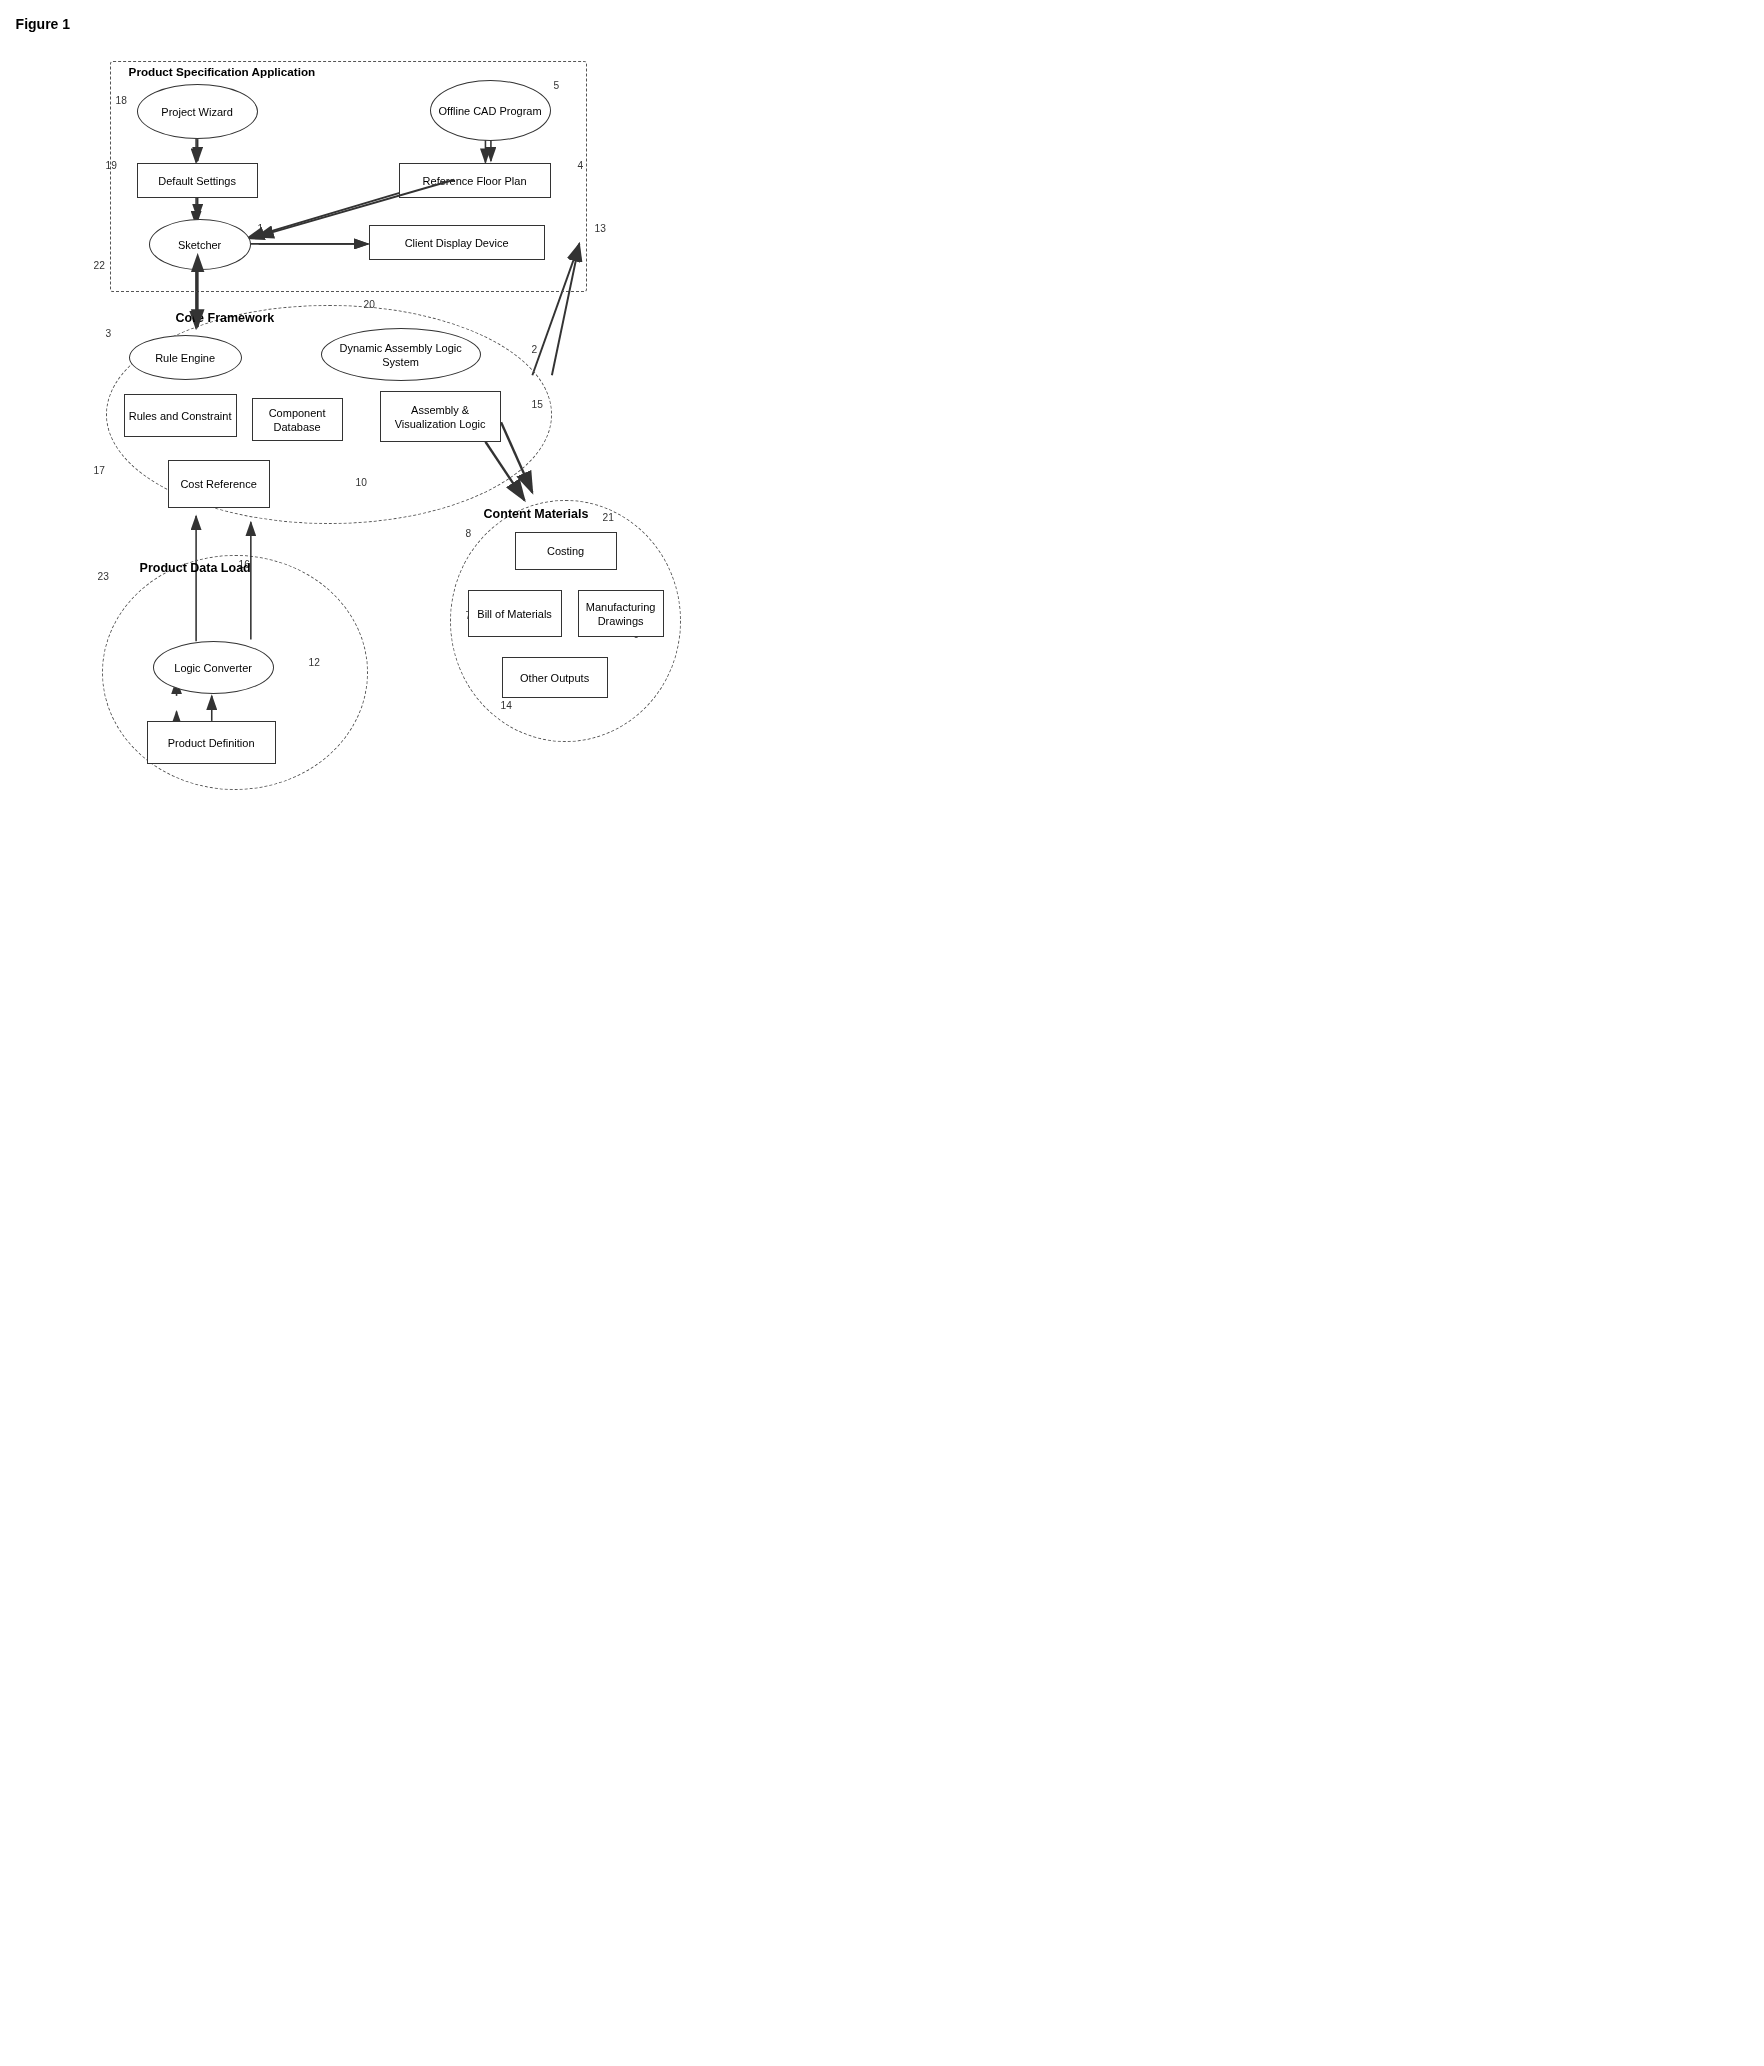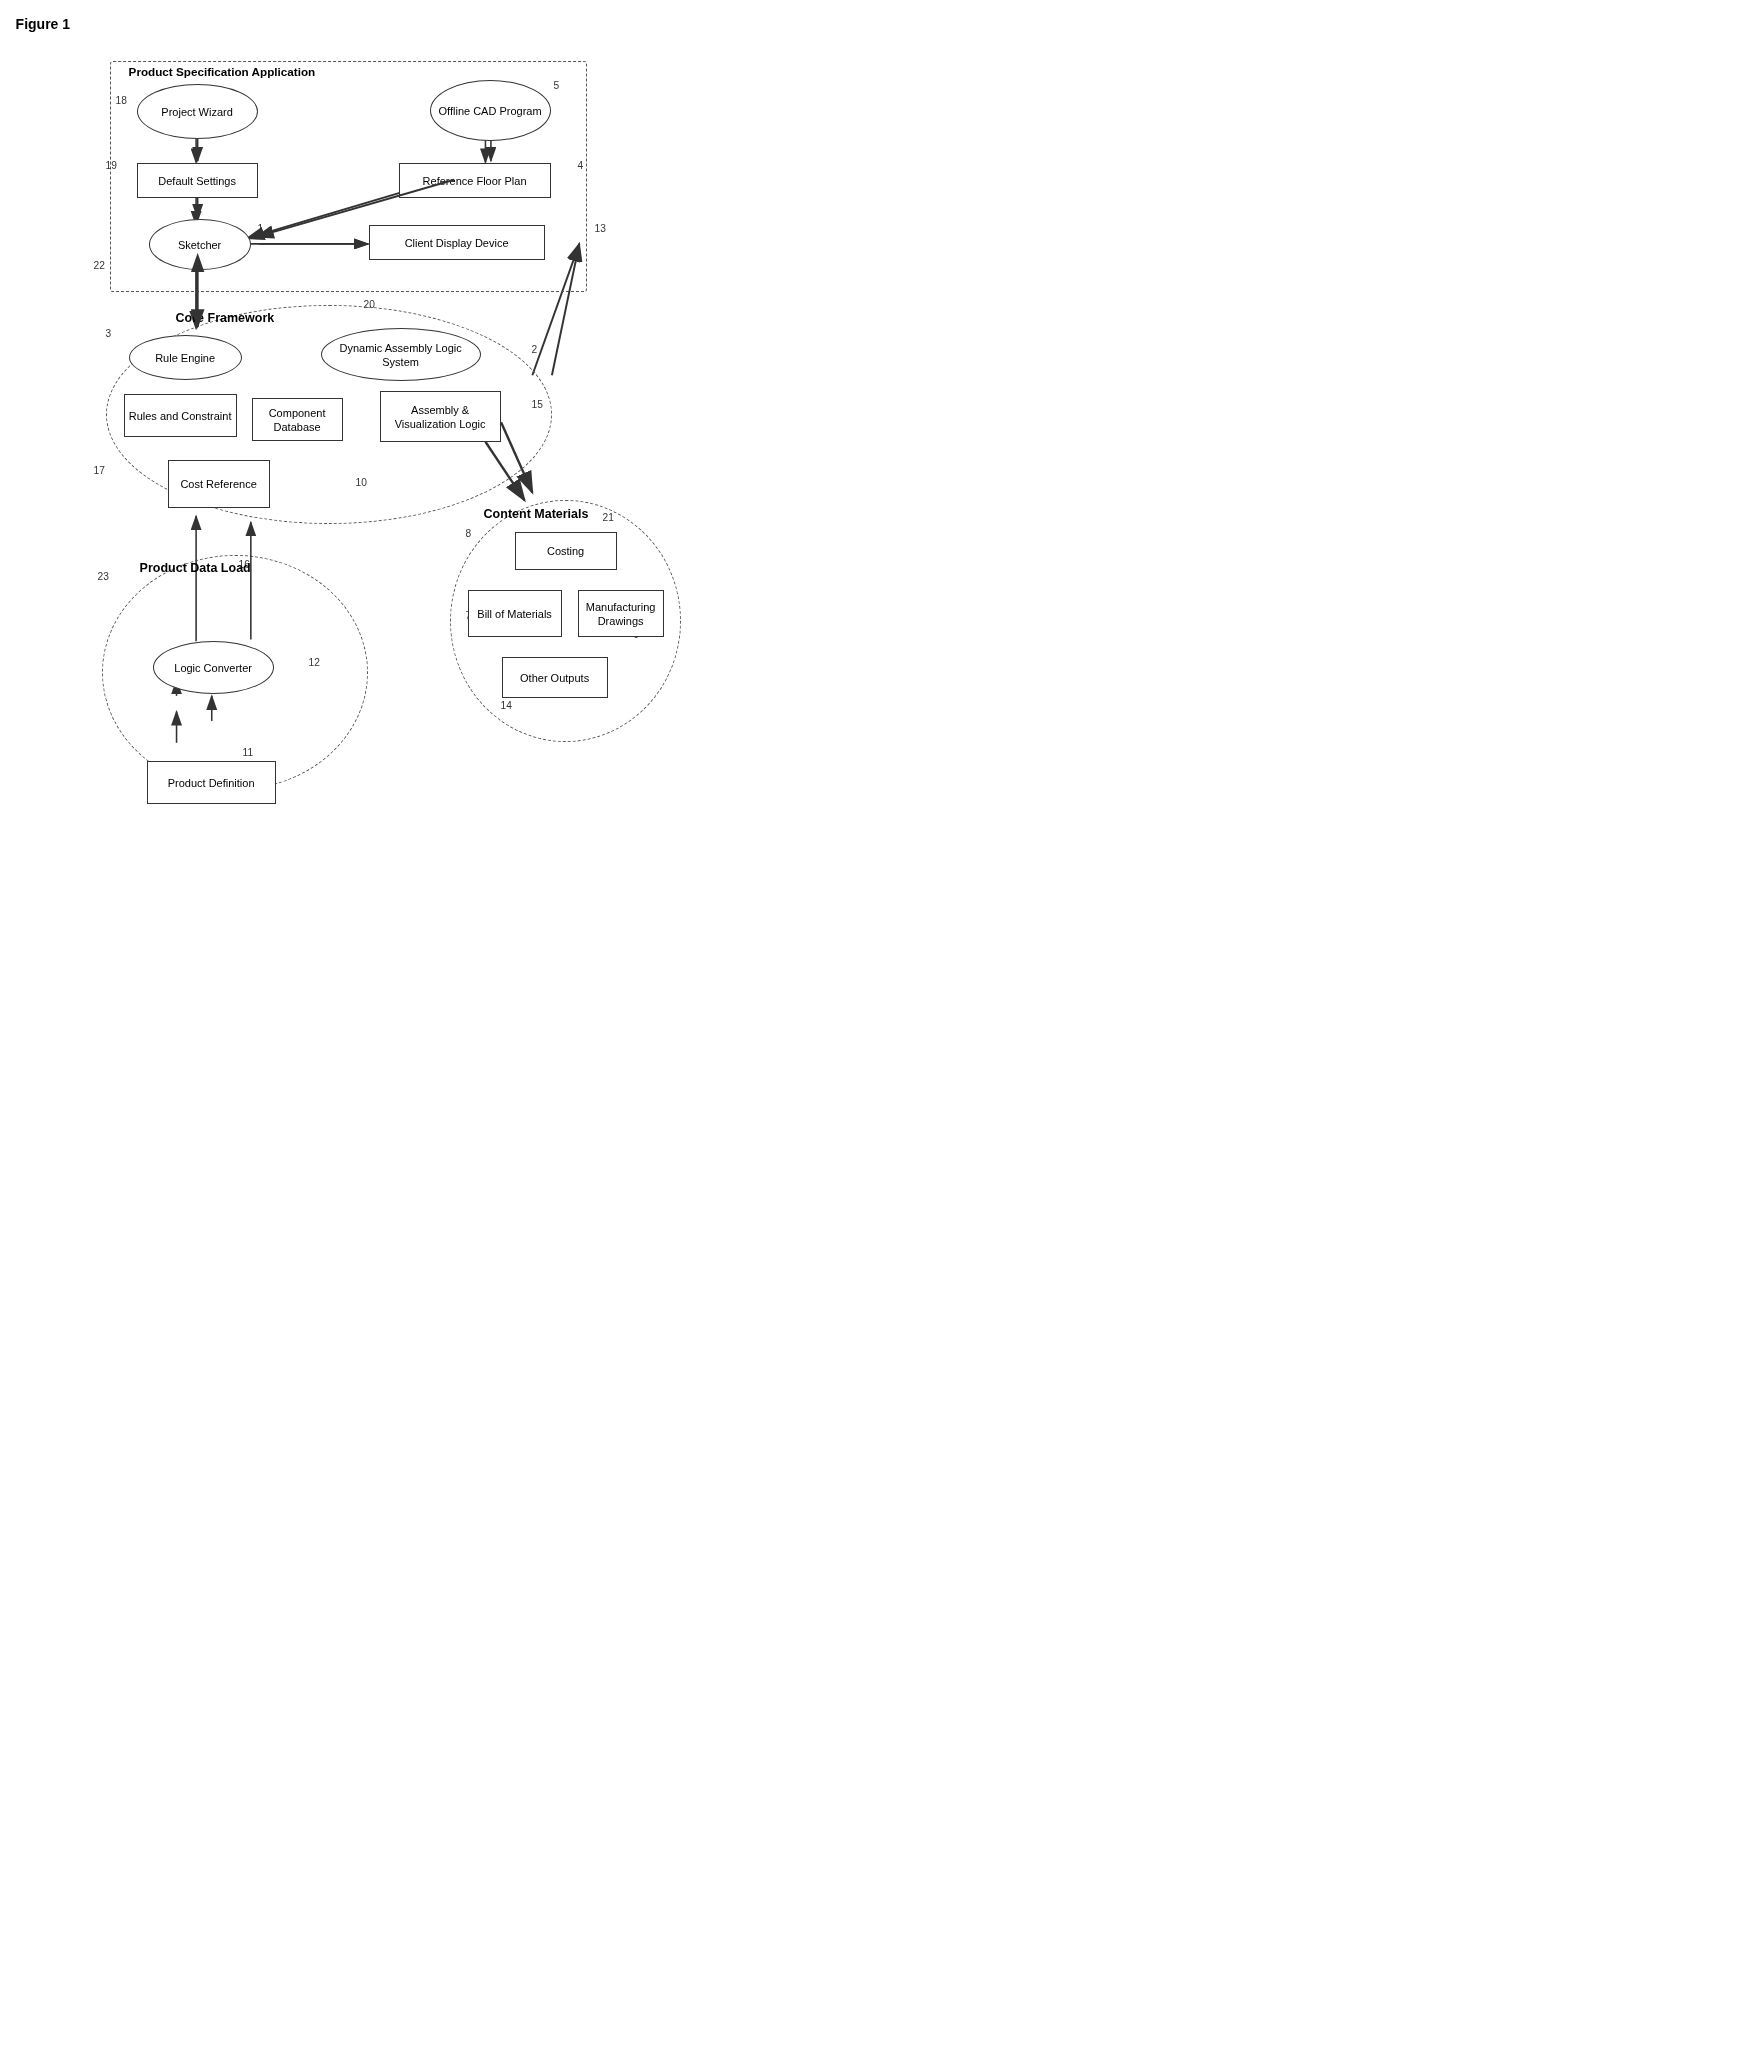--- a/index.html
+++ b/index.html
@@ -170,21 +170,21 @@
 
   <div class="box" style="left:364px; top:352px; width:121px; height:51px;">Assembly &amp; Visualization Logic</div>
 
   <div class="box" style="left:152px; top:421px; width:102px; height:48px;">Cost Reference</div>
 
   <div class="oval-region" style="left:86px; top:516px; width:266px; height:235px; border-radius: 50%;"></div>
   <div class="region-label" style="left:124px; top:522px; font-size:12.5px;text-align:center;">Product Data Load</div>
 
   <div class="ellipse" style="left:137px; top:602px; width:121px; height:53px;">Logic Converter</div>
 
-  <div class="box" style="left:131px; top:682px; width:129px; height:43px;margin-top:40px;">Product Definition</div>
+  <div class="box" style="left:131px; top:682px; width:129px; height:43px;">Product Definition</div>
 
   <div class="oval-region" style="left:434px; top:461px; width:231px; height:242px; border-radius: 50%;"></div>
   <div class="region-label" style="left:468px; top:468px; font-size:12.5px;">Content Materials</div>
 
   <div class="box" style="left:499px; top:493px; width:102px; height:38px;">Costing</div>
 
   <div class="box" style="left:452px; top:551px; width:94px; height:47px;">Bill of Materials</div>
 
   <div class="box" style="left:562px; top:551px; width:86px; height:47px;">Manufacturing Drawings</div>
 

